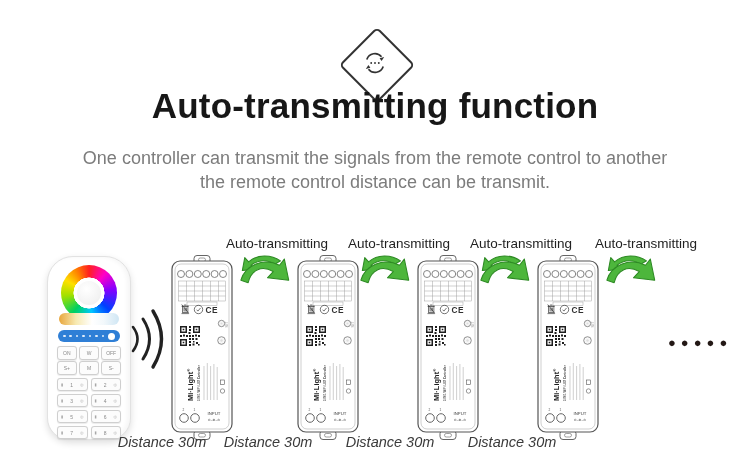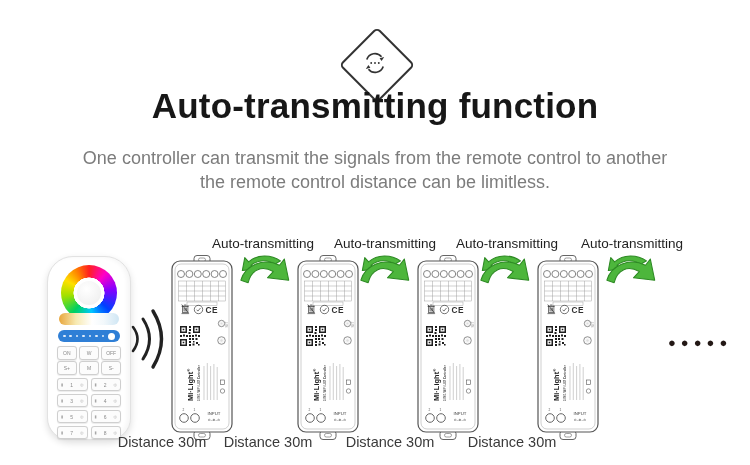--- a/index.html
+++ b/index.html
@@ -9,27 +9,27 @@
   
   .diamond{position:absolute;left:350px;top:38px;width:50px;height:50px;
            border:2.2px solid #333;border-radius:5px;transform:rotate(45deg);background:#fff;}
   .refresh-svg{position:absolute;left:360px;top:48px;}
   .page-title{position:absolute;left:0;right:0;top:86px;text-align:center;
               font-size:35px;font-weight:700;color:#171717;letter-spacing:.2px;}
   .desc{position:absolute;left:0;right:0;top:147px;text-align:center;
         font-size:18px;line-height:23.5px;color:#7c7c7c;}
 
   
-  .auto-label{position:absolute;top:236px;width:130px;text-align:center;
+  .auto-label{position:absolute;top:236px;width:130px;text-align:right;
               font-size:13.5px;color:#222;}
   .arrow-svg{position:absolute;top:252px;}
   .controller{position:absolute;top:254px;width:64px;height:187px;}
   .controller svg{display:block;}
   .distance-label{position:absolute;top:434px;width:130px;text-align:center;
-                  font-size:14.5px;color:#3a3a3a;}
+                  font-size:14.5px;color:#3a3a3a;font-style:italic;}
   .dots{position:absolute;left:668px;top:335px;font-size:13px;letter-spacing:5px;color:#231815;}
   .waves-svg{position:absolute;left:128px;top:303px;}
 
   
   .remote{position:absolute;left:47px;top:256px;width:82px;height:182px;background:#fff;
           border:1.5px solid #e2e2e2;border-radius:26px 26px 22px 22px;
           box-shadow:0 3px 7px rgba(0,0,0,.13), inset -3px 0 4px rgba(0,0,0,.04);}
   .color-ring{position:absolute;left:13px;top:8px;width:56px;height:56px;border-radius:50%;
       background:
         radial-gradient(closest-side,#ffffff 0 55%,rgba(255,255,255,0) 56%),
@@ -171,21 +171,21 @@
     <path d="M19.6 10.2 l4.6 -1.2 -2.6 3.9 z" fill="#333"></path>
     <path d="M23.2 18.5 A 8.5 8.5 0 0 1 8.5 21.2" stroke="#333" stroke-width="1.7" fill="none"></path>
     <path d="M10.4 19.8 l-4.6 1.2 2.6 -3.9 z" fill="#333"></path>
     <circle cx="11.2" cy="15" r=".95" fill="#333"></circle>
     <circle cx="15" cy="15" r=".95" fill="#333"></circle>
     <circle cx="18.8" cy="15" r=".95" fill="#333"></circle>
   </svg>
   <div class="page-title">Auto-transmitting function</div>
   <div class="desc">
     <div>One controller can transmit the signals from the remote control to another</div>
-    <div>the remote control distance can be limitless.</div>
+    <div>the remote control distance can be transmit.</div>
   </div>
 
   <div class="auto-label" style="left:198px">Auto-transmitting</div>
   <div class="auto-label" style="left:320px">Auto-transmitting</div>
   <div class="auto-label" style="left:442px">Auto-transmitting</div>
   <div class="auto-label" style="left:567px">Auto-transmitting</div>
 
   <svg class="arrow-svg" style="left:238px" width="56" height="41">
       <use href="#sym-arrow" xlink:href="#sym-arrow"></use>
     </svg>

